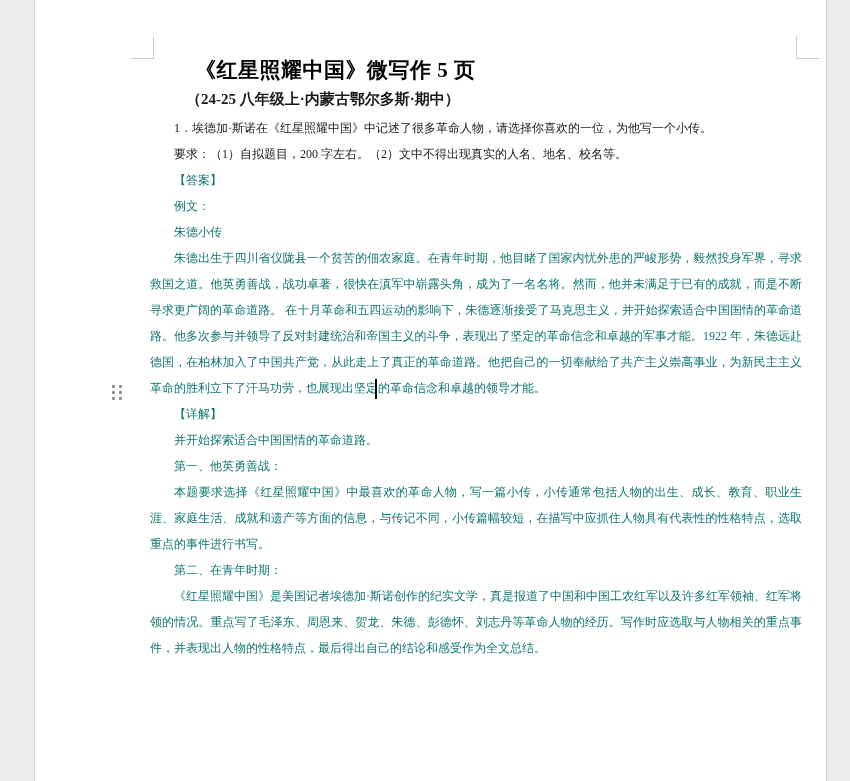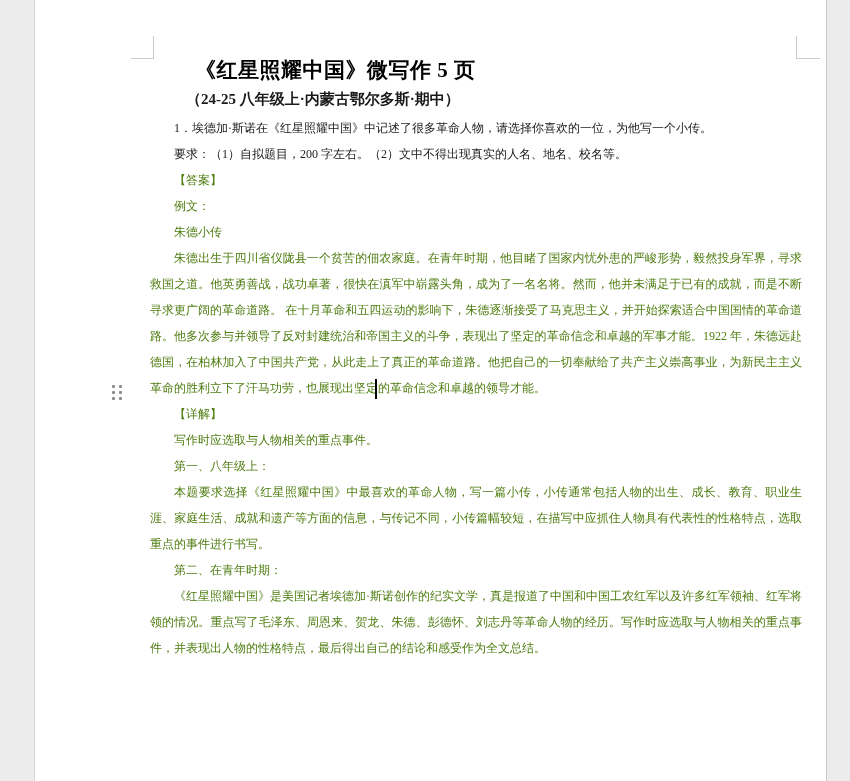--- a/index.html
+++ b/index.html
@@ -54,21 +54,21 @@
   .doc-body { margin-top: 3px; }
   .para {
     margin: 0;
     font-size: 12px;
     line-height: 26px;
     text-indent: 2em;
     text-align: justify;
     word-break: break-all;
     color: #1a1a1a;
   }
-  .para.red { color: #4d7c0f; }
+  .para.red { color: #0f766e; }
 
   
   .caret {
     position: absolute;
     left: 375px; top: 379px;
     width: 2px; height: 20px;
     background: #000000;
   }
 
   
@@ -111,22 +111,22 @@
     <div class="doc-subtitle">（24-25 八年级上·内蒙古鄂尔多斯·期中）</div>
     <div class="doc-body">
 
     <p class="para black">1．埃德加·斯诺在《红星照耀中国》中记述了很多革命人物，请选择你喜欢的一位，为他写一个小传。</p>
         <p class="para black">要求：（1）自拟题目，200 字左右。（2）文中不得出现真实的人名、地名、校名等。</p>
         <p class="para red">【答案】</p>
         <p class="para red">例文：</p>
         <p class="para red">朱德小传</p>
         <p class="para red">朱德出生于四川省仪陇县一个贫苦的佃农家庭。在青年时期，他目睹了国家内忧外患的严峻形势，毅然投身军界，寻求救国之道。他英勇善战，战功卓著，很快在滇军中崭露头角，成为了一名名将。然而，他并未满足于已有的成就，而是不断寻求更广阔的革命道路。 在十月革命和五四运动的影响下，朱德逐渐接受了马克思主义，并开始探索适合中国国情的革命道路。他多次参与并领导了反对封建统治和帝国主义的斗争，表现出了坚定的革命信念和卓越的军事才能。1922 年，朱德远赴德国，在柏林加入了中国共产党，从此走上了真正的革命道路。他把自己的一切奉献给了共产主义崇高事业，为新民主主义革命的胜利立下了汗马功劳，也展现出坚定的革命信念和卓越的领导才能。</p>
         <p class="para red">【详解】</p>
-        <p class="para red">写作时应选取与人物相关的重点事件。</p>
-        <p class="para red">第一、八年级上：</p>
+        <p class="para red">并开始探索适合中国国情的革命道路。</p>
+        <p class="para red">第一、他英勇善战：</p>
         <p class="para red">本题要求选择《红星照耀中国》中最喜欢的革命人物，写一篇小传，小传通常包括人物的出生、成长、教育、职业生涯、家庭生活、成就和遗产等方面的信息，与传记不同，小传篇幅较短，在描写中应抓住人物具有代表性的性格特点，选取重点的事件进行书写。</p>
         <p class="para red">第二、在青年时期：</p>
         <p class="para red">《红星照耀中国》是美国记者埃德加·斯诺创作的纪实文学，真是报道了中国和中国工农红军以及许多红军领袖、红军将领的情况。重点写了毛泽东、周恩来、贺龙、朱德、彭德怀、刘志丹等革命人物的经历。写作时应选取与人物相关的重点事件，并表现出人物的性格特点，最后得出自己的结论和感受作为全文总结。</p>
       </div>
   </div>
 
   <div class="caret"></div>
 
 </div>
 

